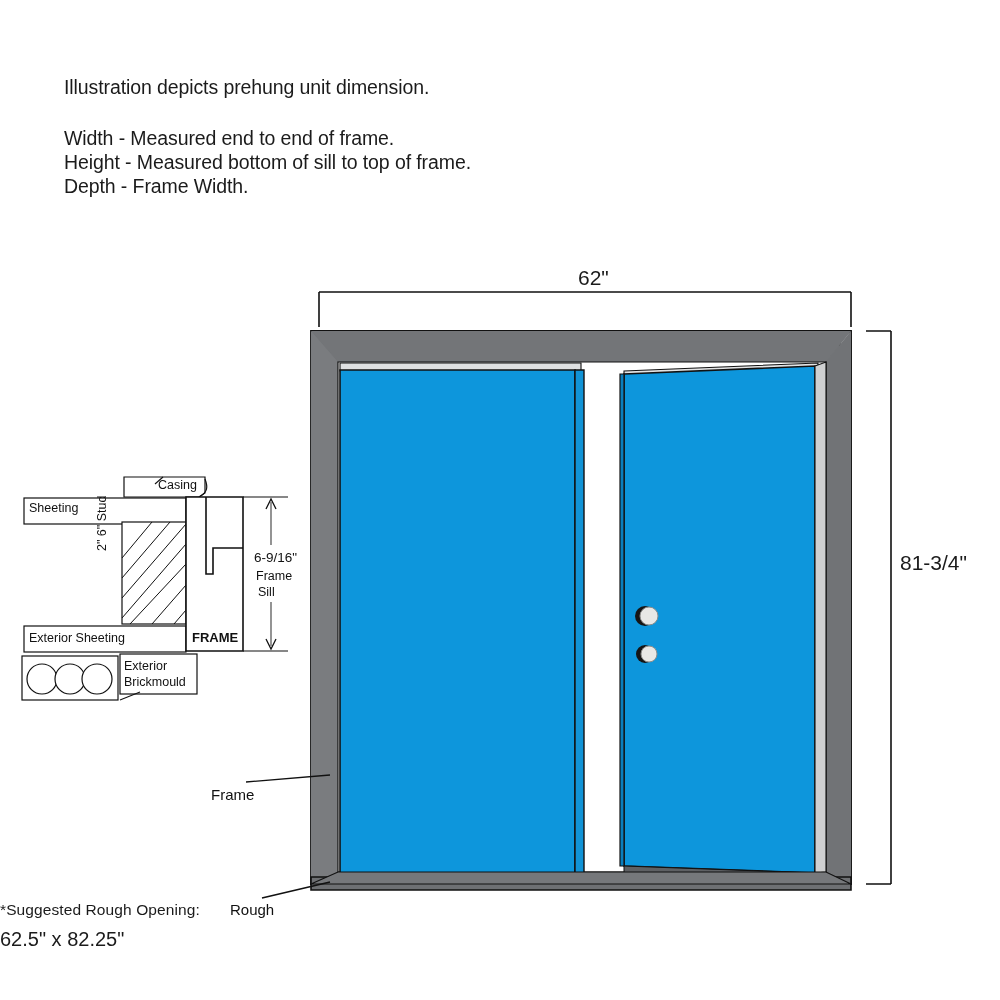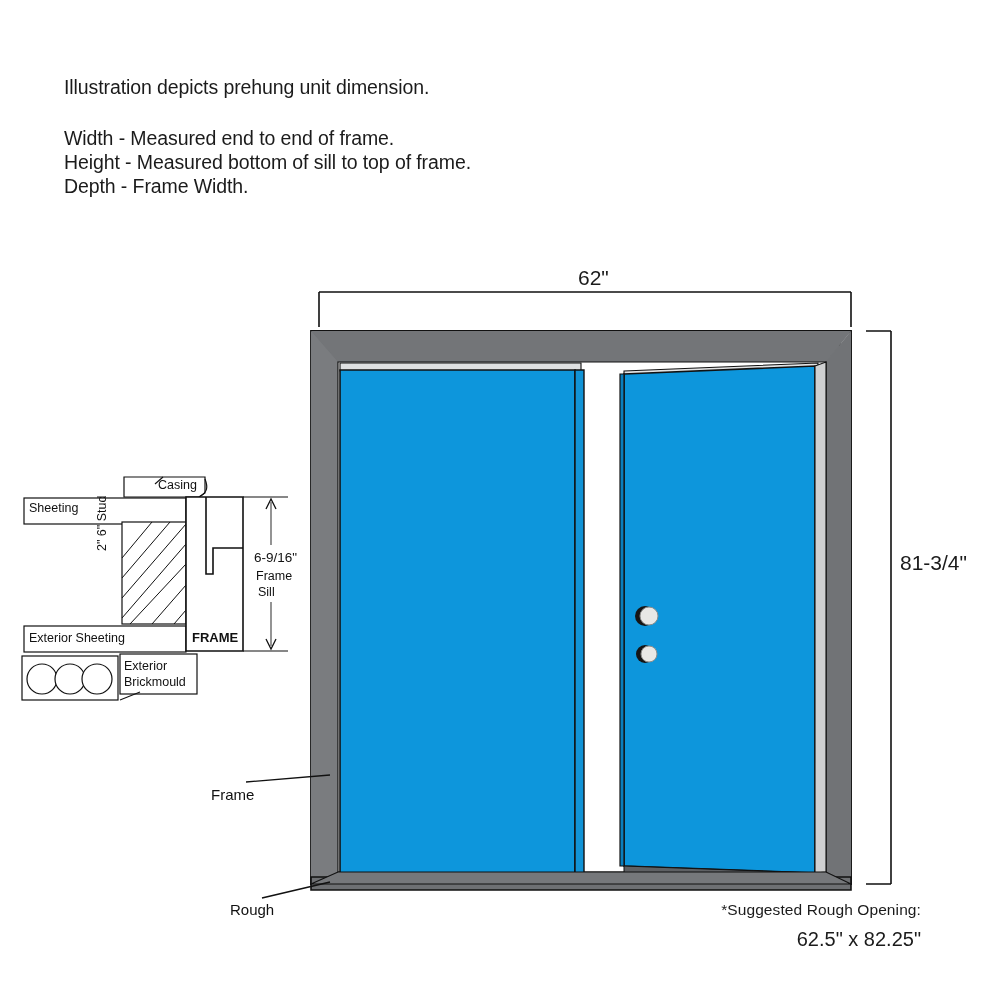--- a/index.html
+++ b/index.html
@@ -70,21 +70,21 @@
     left: 900px;
     top: 551px;
     font-size: 21px;
   }
 
   
   .caption {
     position: absolute;
     left: 0;
     width: 921px;
-    text-align: right;
+    text-align: left;
     color: #1b1b1b;
     white-space: nowrap;
   }
   .caption-line1 {
     top: 901px;
     font-size: 15.5px;
     letter-spacing: 0.1px;
   }
   .caption-line2 {
     top: 928px;

